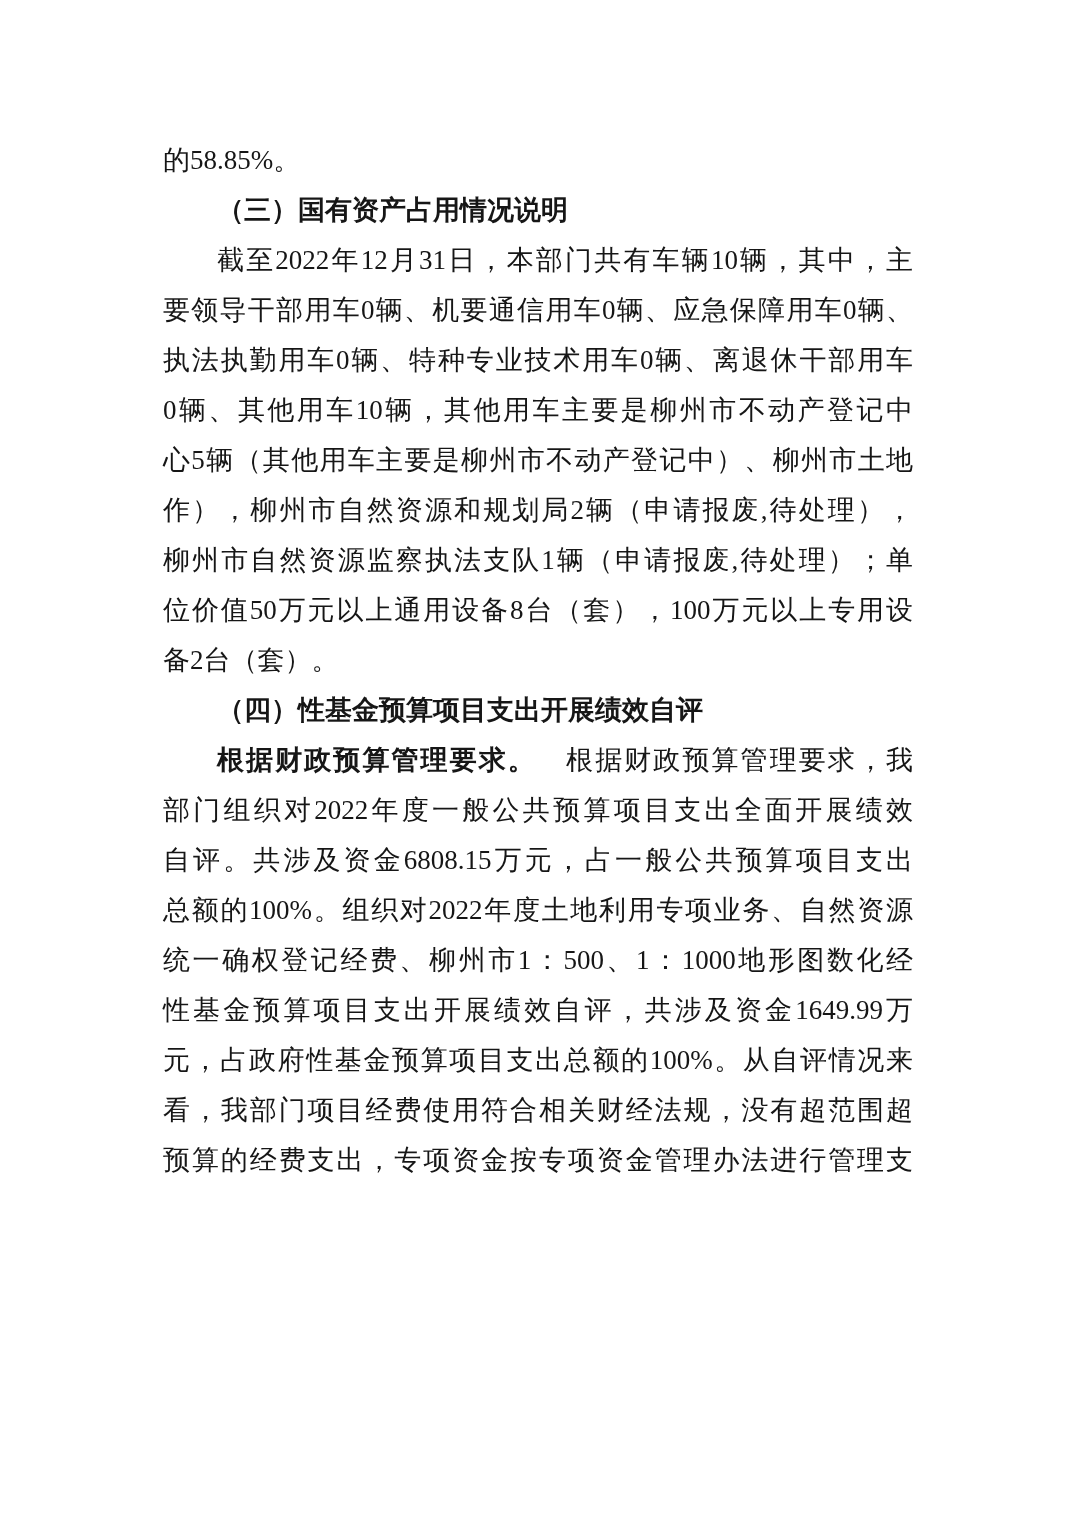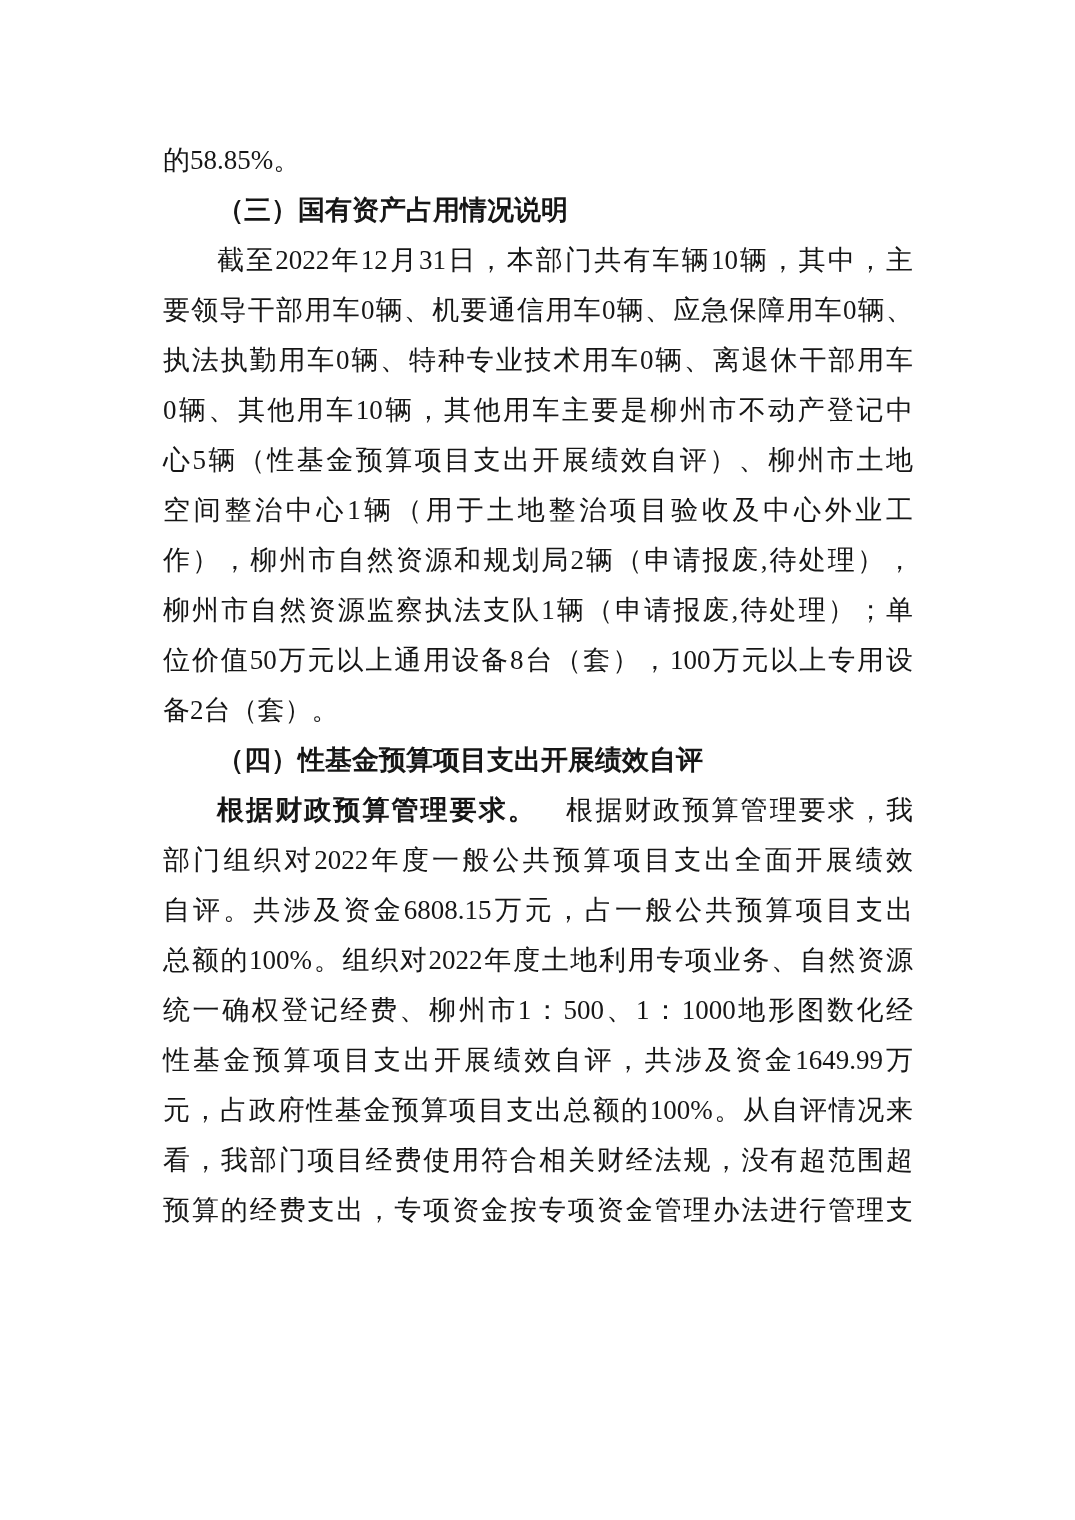--- a/index.html
+++ b/index.html
@@ -47,22 +47,21 @@
 <body>
 
 <div class="page">
   <div class="text-block" id="text-block">
       <div class="line"><span>的58.85%。</span></div>
       <div class="line indent heading"><span class="bold">（三）国有资产占用情况说明</span></div>
       <div class="line indent justify"><span>截至2022年12月31日，本部门共有车辆10辆，其中，主</span></div>
       <div class="line justify"><span>要领导干部用车0辆、机要通信用车0辆、应急保障用车0辆、</span></div>
       <div class="line justify"><span>执法执勤用车0辆、特种专业技术用车0辆、离退休干部用车</span></div>
       <div class="line justify"><span>0辆、其他用车10辆，其他用车主要是柳州市不动产登记中</span></div>
-      <div class="line justify"><span>心5辆（性基金预算项目支出开展绩效自评）、柳州市土地</span></div>
-      <div class="line justify"><span>空间整治中心1辆（用于土地整治项目验收及中心外业工</span></div>
+      <div class="line justify"><span>心5辆（其他用车主要是柳州市不动产登记中）、柳州市土地</span></div>
       <div class="line justify"><span>作），柳州市自然资源和规划局2辆（申请报废,待处理），</span></div>
       <div class="line justify"><span>柳州市自然资源监察执法支队1辆（申请报废,待处理）；单</span></div>
       <div class="line justify"><span>位价值50万元以上通用设备8台（套），100万元以上专用设</span></div>
       <div class="line"><span>备2台（套）。</span></div>
       <div class="line indent heading"><span class="bold">（四）性基金预算项目支出开展绩效自评</span></div>
       <div class="line indent justify"><span class="bold">根据财政预算管理要求。</span><span>　根据财政预算管理要求，我</span></div>
       <div class="line justify"><span>部门组织对2022年度一般公共预算项目支出全面开展绩效</span></div>
       <div class="line justify"><span>自评。共涉及资金6808.15万元，占一般公共预算项目支出</span></div>
       <div class="line justify"><span>总额的100%。组织对2022年度土地利用专项业务、自然资源</span></div>
       <div class="line justify"><span>统一确权登记经费、柳州市1：500、1：1000地形图数化经</span></div>

